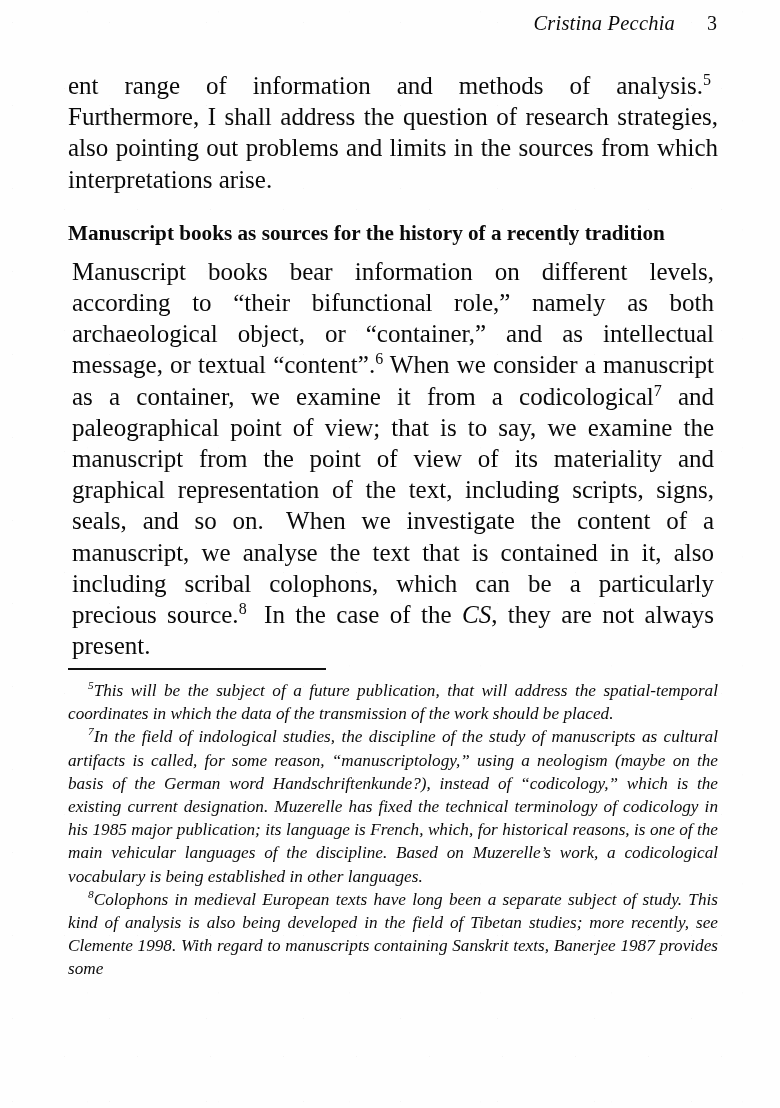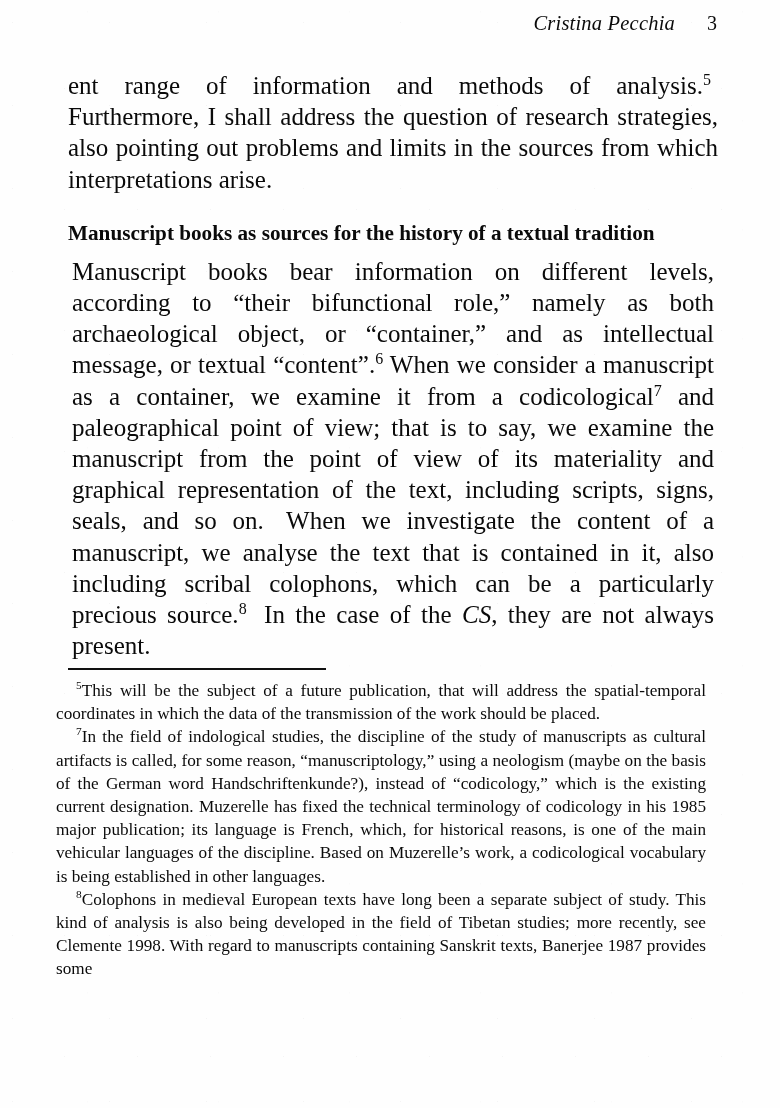--- a/index.html
+++ b/index.html
@@ -97,23 +97,24 @@
     position: absolute;
     left: 68px;
     top: 668px;
     width: 258px;
     height: 0;
     border-top: 2px solid #111111;
   }
 
   .footnotes {
     position: absolute;
-    left: 56px;
+    left: 68px;
     top: 679px;
     width: 650px;
+    font-style: italic;
   }
 
   p.footnote {
     margin: 0;
     font-size: 17.2px;
     line-height: 23.2px;
     text-align: justify;
     text-justify: inter-word;
     text-indent: 20px;
   }
@@ -144,21 +145,21 @@
 
   <header class="running-head">
     <span class="author">Cristina Pecchia</span>
     <span class="folio">3</span>
   </header>
 
   <div class="body-block">
 
     <p class="body-par first"><span>ent range of information and methods of analysis.</span><sup class="fnref">5</sup><span class="sp"></span> <span>Furthermore, I shall address the question of research strategies, also pointing out problems and limits in the sources from which interpretations arise.</span></p>
 
-    <h2 class="section-heading">Manuscript books as sources for the history of a textual tradition</h2>
+    <h2 class="section-heading">Manuscript books as sources for the history of a recently tradition</h2>
 
     <p class="body-par after-heading"><span>Manuscript books bear information on different levels, according to “their bifunctional role,” namely as both archaeological object, or “container,” and as intellectual message, or textual “content”.</span><sup class="fnref">6</sup> <span>When we consider a manuscript as a container, we examine it from a codicological</span><sup class="fnref">7</sup> <span>and paleographical point of view; that is to say, we examine the manuscript from the point of view of its materiality and graphical representation of the text, including scripts, signs, seals, and so on.</span><span class="sp"></span> <span>When we investigate the content of a manuscript, we analyse the text that is contained in it, also including scribal colophons, which can be a particularly precious source.</span><sup class="fnref">8</sup><span class="sp"></span> <span>In the case of the</span> <span class="ital">CS</span><span>, they are not always present.</span></p>
 
   </div>
 
   <div class="footnote-rule"></div>
 
   <div class="footnotes">
 
     <p class="footnote"><sup class="fnmark">5</sup><span>This will be the subject of a future publication, that will address the spatial-temporal coordinates in which the data of the transmission of the work should be placed.</span></p>

